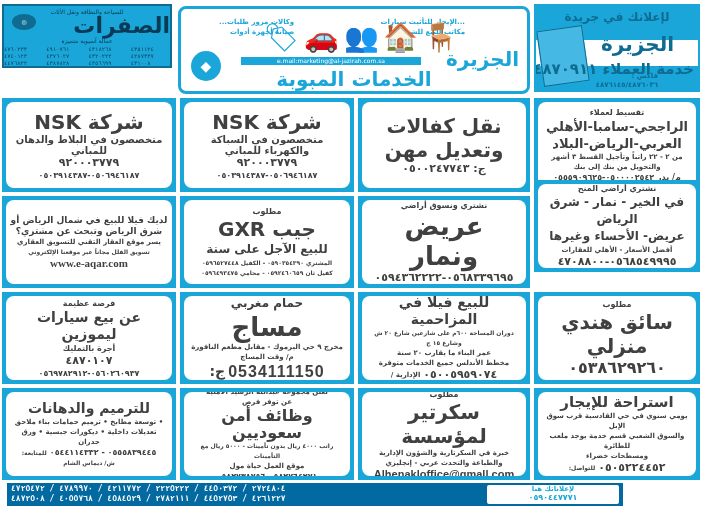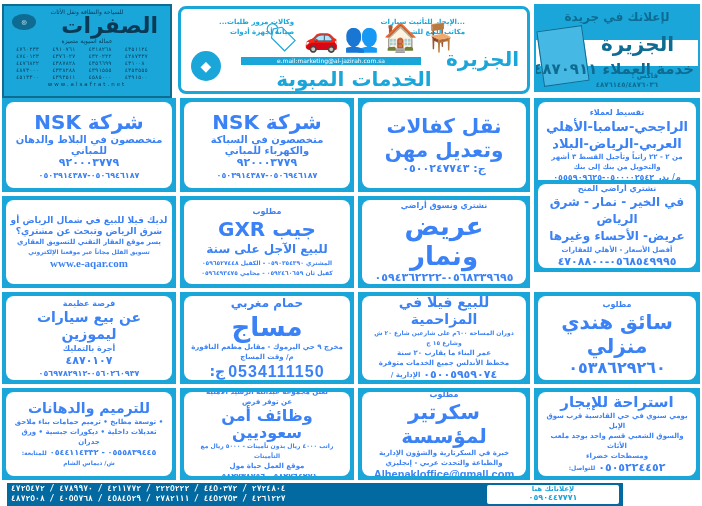--- a/index.html
+++ b/index.html
@@ -6,23 +6,23 @@
   body {
     width: 702px; height: 506px; overflow: hidden;
     background: #ffffff;
     font-family: "DejaVu Sans", sans-serif;
     direction: rtl;
     position: relative;
   }
   .page { position: absolute; left: 0; top: 0; width: 702px; height: 506px; }
   .banner-row { position: absolute; top: 2px; left: 0; width: 702px; height: 92px; }
   .b-left {
-    position: absolute; left: 2px; top: 2px; width: 170px; height: 94px;
+    position: absolute; left: 2px; top: 2px; width: 170px; height: 64px;
     background: #1ba6d9; border: 2px solid #0e6c92; color: #0a3a55;
-    direction: rtl; padding: 2px 12px; overflow: hidden;
+    direction: rtl; padding: 2px 0; overflow: hidden;
   }
   .b-left .tag { font-size: 6px; text-align: center; color: #0a3a55; }
   .b-left .title { font-size: 22px; font-weight: bold; color: #0a3a55; text-align: right; line-height: 22px; letter-spacing: -1px; }
   .b-left .sub { font-size: 6px; color: #0a3a55; text-align: center; }
   .b-left .grid { font-family: "DejaVu Sans Mono", monospace; font-size: 5.5px; color: #0a3a55; line-height: 7px; display: grid; grid-template-columns: repeat(4, 1fr); gap: 0 3px; margin-top: 2px; direction: ltr; }
   .b-left .url { font-size: 5.5px; text-align: center; color: #0a3a55; direction: ltr; letter-spacing: 2px; }
   .b-left .logo-circ { position: absolute; left: 8px; top: 8px; width: 24px; height: 16px; border-radius: 50%; background: #0e6c92; color: #fff; font-size: 6px; text-align: center; line-height: 16px; }
 
   .b-center {
     position: absolute; left: 178px; top: 4px; width: 352px; height: 88px;
@@ -47,21 +47,21 @@
   .b-right .paper { position: absolute; left: 4px; top: 22px; width: 46px; height: 56px; background: #45b8e3; border: 1px solid #0e6c92; transform: rotate(-8deg); }
   .b-right .brand { position: absolute; right: 24px; top: 26px; font-size: 20px; font-weight: bold; color: #0e6c92; }
   .b-right .cs { position: absolute; right: 4px; top: 54px; font-size: 15px; font-weight: bold; color: #0e6c92; white-space: nowrap; }
   .b-right .fax { position: absolute; right: 40px; top: 66px; font-size: 7px; font-weight: bold; color: #0e6c92; text-align: right; line-height: 9px; }
   .ad {
     position: absolute; background: #1ba6d9; padding: 4px;
   }
   .ad-inner {
     width: 100%; height: 100%; background: #fff; border-radius: 8px;
     display: flex; flex-direction: column; align-items: center; justify-content: center;
-    color: #3b82f6; text-align: center; overflow: hidden; padding: 2px 4px;
+    color: #404040; text-align: center; overflow: hidden; padding: 2px 4px;
   }
   .t-sm { font-size: 8px; font-weight: bold; line-height: 11px; }
   .t-xs { font-size: 7px; font-weight: bold; line-height: 10px; }
   .t-md { font-size: 14px; font-weight: bold; line-height: 17px; }
   .t-lg { font-size: 20px; font-weight: bold; line-height: 24px; }
   .t-xl { font-size: 26px; font-weight: bold; line-height: 30px; }
   .t-phone { font-size: 11px; font-weight: bold; line-height: 14px; direction: ltr; letter-spacing: 1px; }
   .t-phone-lg { font-size: 16px; font-weight: bold; line-height: 20px; direction: ltr; letter-spacing: 1px; }
   .t-phone-sm { font-size: 8px; font-weight: bold; line-height: 11px; direction: ltr; }
   .t-email { font-size: 11px; font-weight: bold; direction: ltr; font-family: "Liberation Sans", sans-serif; }
@@ -262,21 +262,21 @@
       <div class="t-sm">أجرة بالتمليك</div>
       <div class="t-phone">٤٨٧٠١٠٧</div>
       <div class="t-phone-sm">٠٥٦٠٢٦٠٩٣٧-٠٥٦٩٧٨٢٩١٢</div>
     </div>
   </div>
 
   <div class="ad" style="left:534px; top:388px; width:166px; height:92px;">
     <div class="ad-inner">
       <div class="t-md" style="font-size:15px">استراحة للإيجار</div>
       <div class="t-xs">يومي سنوي في حي القادسية قرب سوق الإبل</div>
-      <div class="t-xs">والسوق الشعبي قسم واحد يوجد ملعب الأثاث</div>
+      <div class="t-xs">والسوق الشعبي قسم خدمة يوجد ملعب للطائرة</div>
       <div class="t-xs">ومسطحات خضراء</div>
       <div class="row-flex">
         <span class="t-phone">٠٥٠٥٢٢٤٤٥٢</span>
         <span class="t-xs" style="font-size:6px">للتواصل:</span>
       </div>
     </div>
   </div>
 
   <div class="ad" style="left:358px; top:388px; width:172px; height:92px;">
     <div class="ad-inner">

